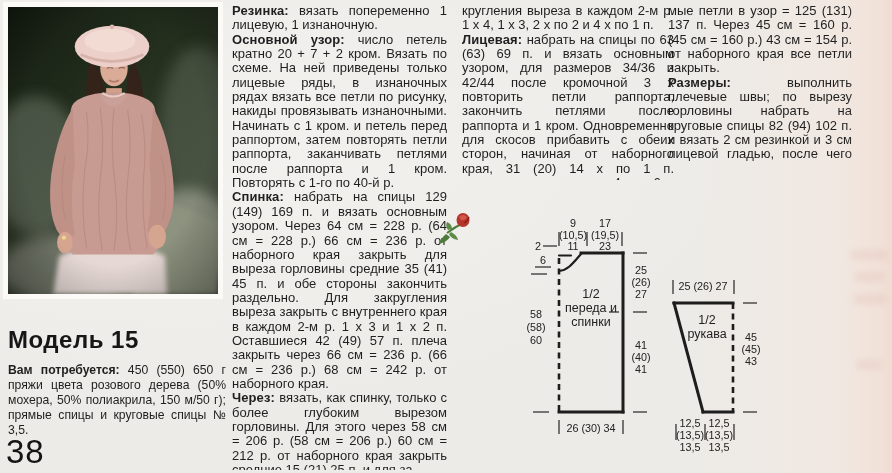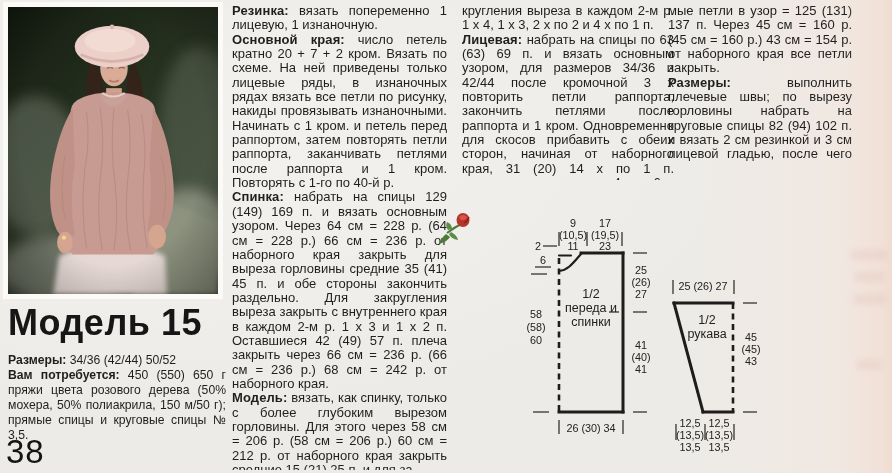--- a/index.html
+++ b/index.html
@@ -19,21 +19,21 @@
     color:var(--ink);
   }
   
   .photo-frame{
     position:absolute; left:3px; top:2px; width:220px; height:297px;
     background:#fbfaf7; padding:5px;
   }
   .photo-frame svg{display:block; width:100%; height:100%;}
   
   .model-info{position:absolute; left:8px; top:302px; width:218px;}
-  .model-title{font-size:36px; font-weight:bold; letter-spacing:.5px; color:#161616;}
+  .model-title{font-size:24px; font-weight:bold; letter-spacing:.5px; color:#161616;margin-top:24px;}
   .model-subtitle{font-size:17px; font-weight:bold; line-height:1.22; margin-top:9px; color:#1a1a1a;}
   .model-meta{margin-top:9px; font-size:12.2px; line-height:15px; text-align:justify;}
   .model-meta p{margin:0;}
   .page-number{
     position:absolute; left:6px; top:433px; font-size:33px; color:#141414; letter-spacing:1px;
   }
   
   .col{
     position:absolute; top:4px; font-size:13px; line-height:14.35px;
     text-align:justify; color:var(--ink); overflow:hidden;
@@ -132,32 +132,31 @@
       <ellipse cx="58" cy="238" rx="8" ry="11" fill="#d6a58f"></ellipse>
       <ellipse cx="152" cy="232" rx="9" ry="12" fill="#d6a58f"></ellipse>
       <circle cx="57" cy="233" r="2.2" fill="#ecd68f"></circle>
       <rect x="0" y="0" width="214" height="290" fill="url(#vig)"></rect>
     </svg>
   </div>
 
   <div class="model-info">
     <div class="model-title">Модель 15</div>
     <div class="model-meta">
-      <p><b>Размеры:</b> <span>34/36 (42/44) 50/52</span></p>
       <p><b>Вам потребуется:</b> <span>450 (550) 650 г пряжи цвета розового дерева (50% мохера, 50% полиакрила, 150 м/50 г); прямые спицы и круговые спицы № 3,5.</span></p>
     </div>
   </div>
 
   <div class="page-number">38</div>
 
   <div class="col col2">
       <p><b>Резинка: </b>вязать попеременно 1 лицевую, 1 изнаночную.</p>
-      <p><b>Основной края: </b>число петель кратно 20 + 7 + 2 кром. Вязать по схеме. На ней приведены только лицевые ряды, в изнаночных рядах вязать все петли по рисунку, накиды провязывать изнаночными. Начинать с 1 кром. и петель перед раппортом, затем повторять петли раппорта, заканчивать петлями после раппорта и 1 кром. Повторять с 1-го по 40-й р.</p>
+      <p><b>Основной узор: </b>число петель кратно 20 + 7 + 2 кром. Вязать по схеме. На ней приведены только лицевые ряды, в изнаночных рядах вязать все петли по рисунку, накиды провязывать изнаночными. Начинать с 1 кром. и петель перед раппортом, затем повторять петли раппорта, заканчивать петлями после раппорта и 1 кром. Повторять с 1-го по 40-й р.</p>
       <p><b>Спинка: </b>набрать на спицы 129 (149) 169 п. и вязать основным узором. Через 64 см = 228 р. (64 см = 228 р.) 66 см = 236 р. от наборного края закрыть для выреза горловины средние 35 (41) 45 п. и обе стороны закончить раздельно. Для закругления выреза закрыть с внутреннего края в каждом 2-м р. 1 х 3 и 1 х 2 п. Оставшиеся 42 (49) 57 п. плеча закрыть через 66 см = 236 р. (66 см = 236 р.) 68 см = 242 р. от наборного края.</p>
-      <p><b>Модель: </b>вязать, как спинку, только с более глубоким вырезом горловины. Для этого через 58 см = 206 р. (58 см = 206 р.) 60 см = 212 р. от наборного края закрыть средние 15 (21) 25 п. и для за-</p>
+      <p><b>Через: </b>вязать, как спинку, только с более глубоким вырезом горловины. Для этого через 58 см = 206 р. (58 см = 206 р.) 60 см = 212 р. от наборного края закрыть средние 15 (21) 25 п. и для за-</p>
     </div>
   <div class="col col3">
       <p>кругления выреза в каждом 2-м р. 1 х 4, 1 х 3, 2 х по 2 и 4 х по 1 п.</p>
       <p><b>Лицевая: </b>набрать на спицы по 63 (63) 69 п. и вязать основным узором, для размеров 34/36 и 42/44 после кромочной 3 х повторить петли раппорта, закончить петлями после раппорта и 1 кром. Одновременно для скосов прибавить с обеих сторон, начиная от наборного края, 31 (20) 14 х по 1 п. попеременно в каждом 4-м и 6-м р. и 0 (14) 20 х по 1 п. в каждом 4-м р., включая прибавляе-</p>
     </div>
   <div class="col col4">
       <p>мые петли в узор = 125 (131) 137 п. Через 45 см = 160 р. (45 см = 160 р.) 43 см = 154 р. от наборного края все петли закрыть.</p>
       <p><b>Размеры: </b>выполнить плечевые швы; по вырезу горловины набрать на круговые спицы 82 (94) 102 п. и вязать 2 см резинкой и 3 см лицевой гладью, после чего все петли закрыть. Втачать рукава, выполнить боковые швы и швы рукавов.</p>
     </div>
 

